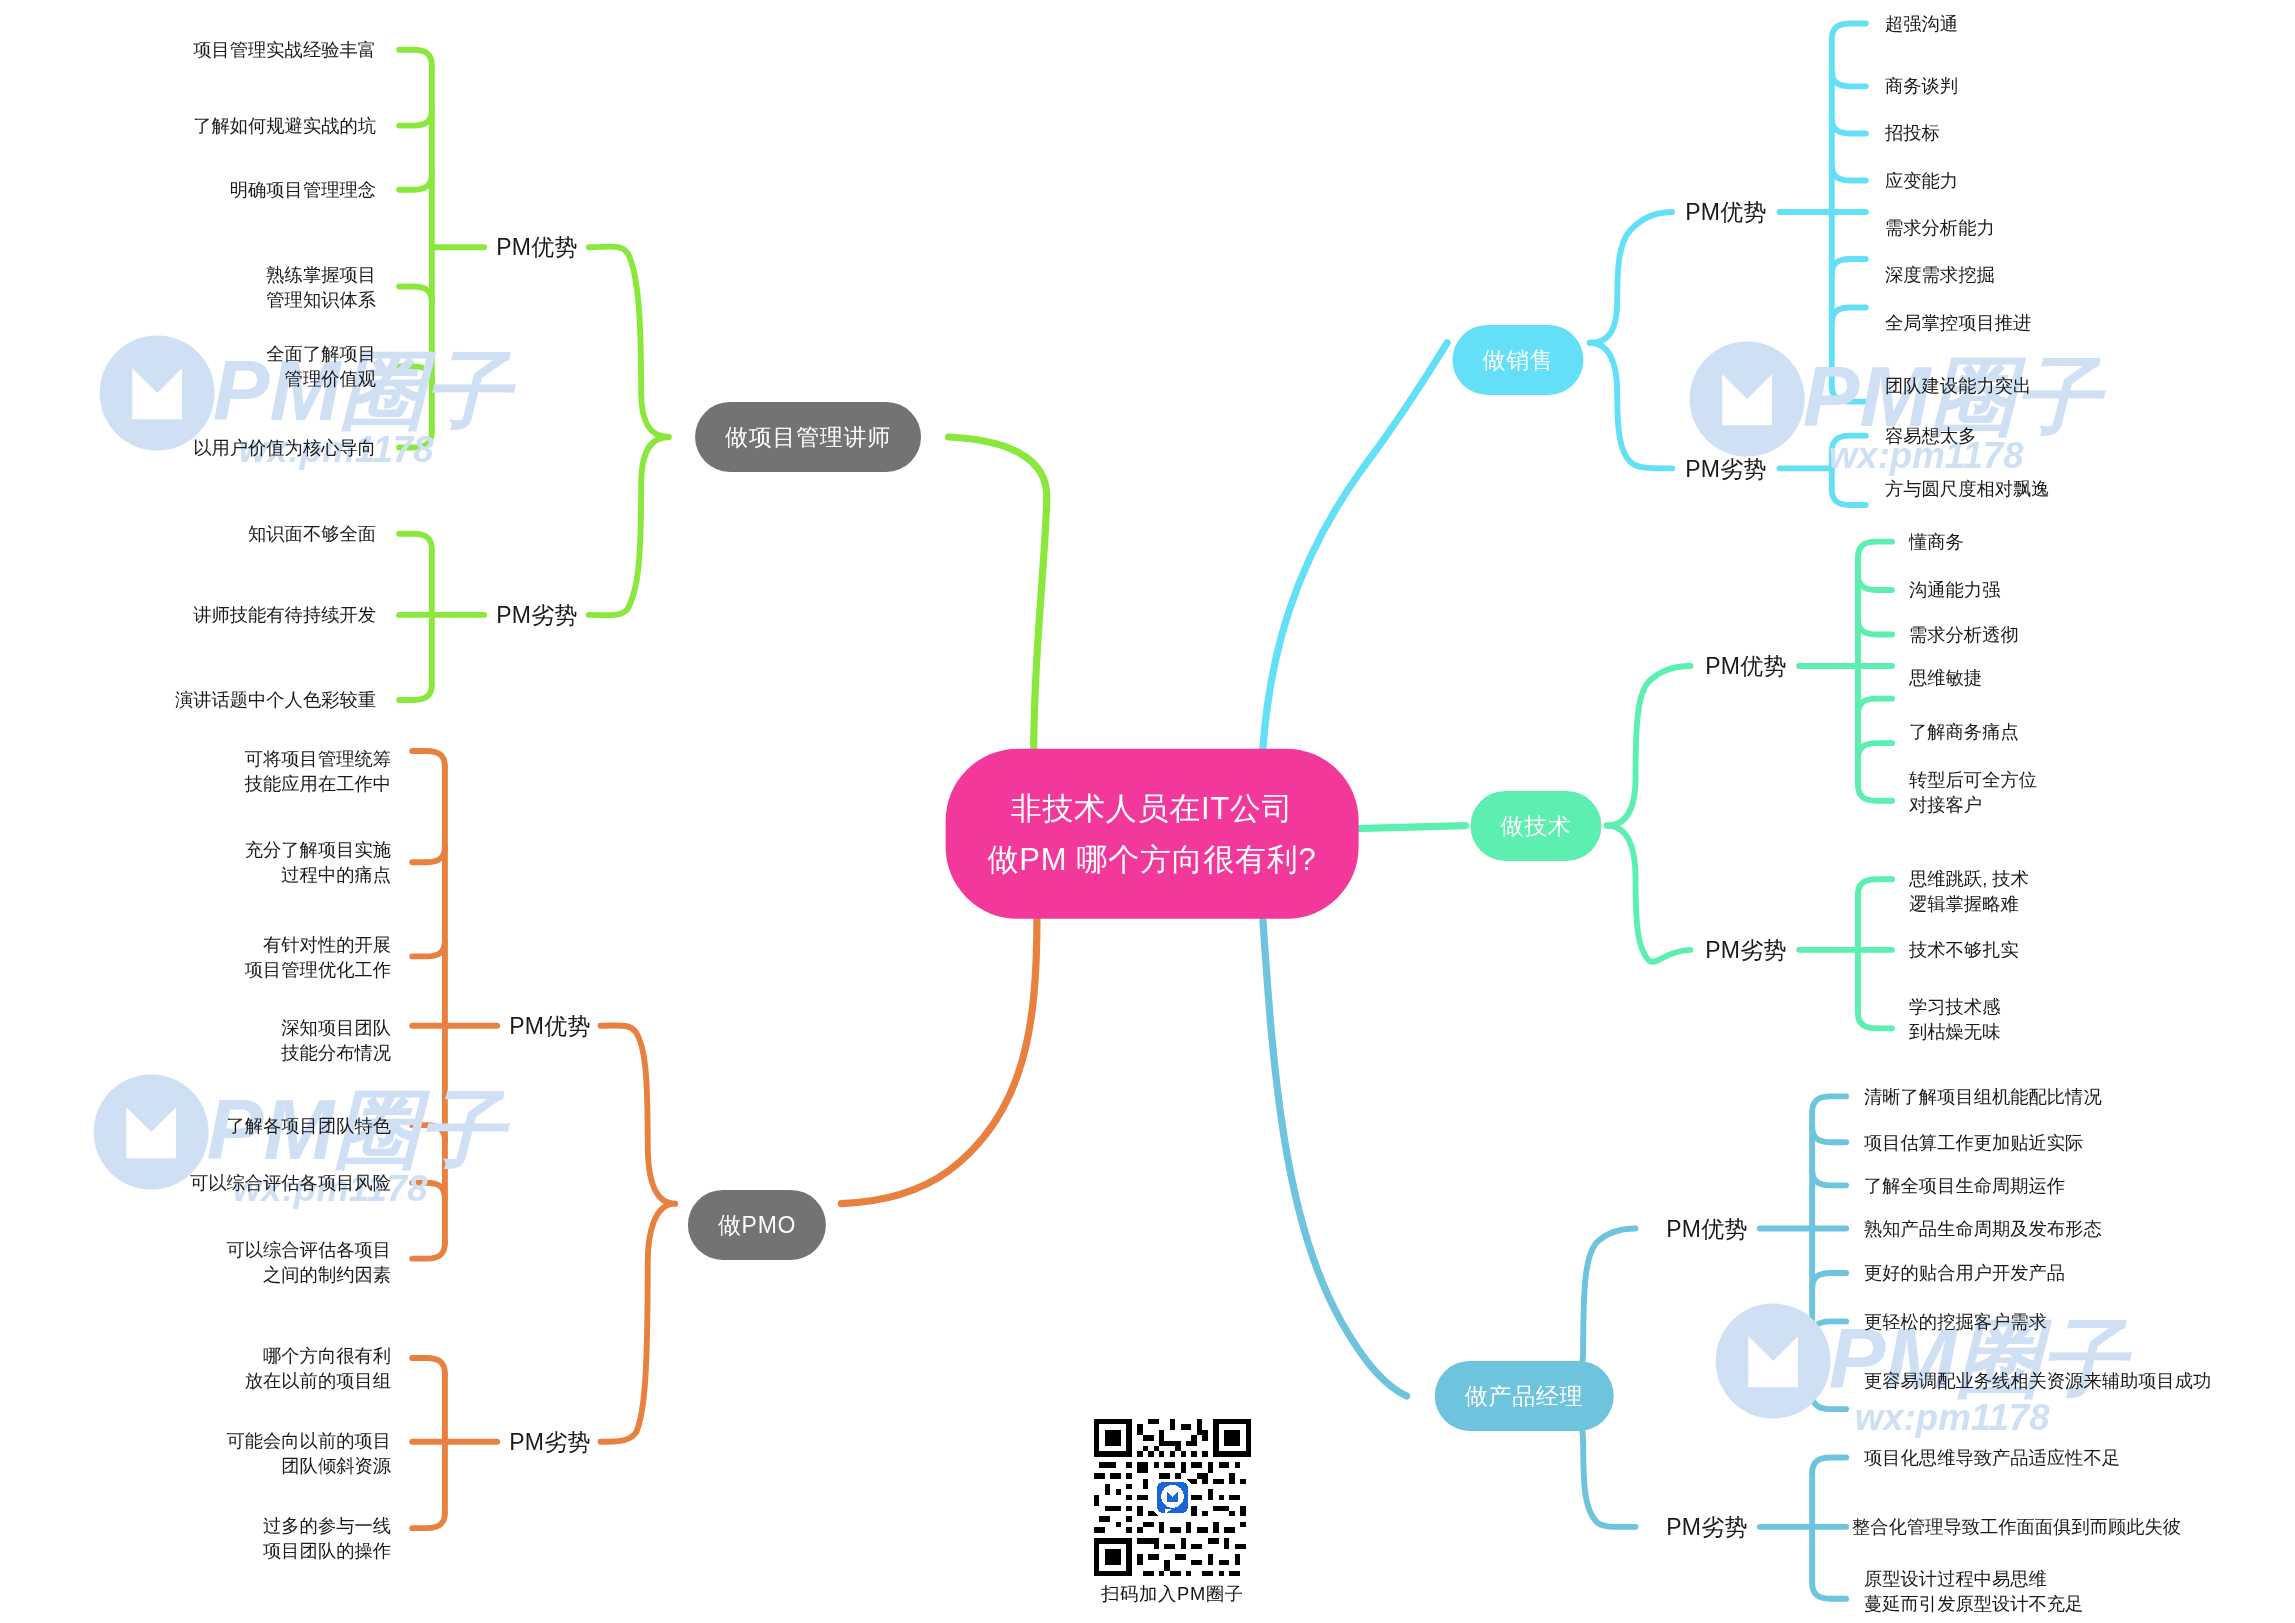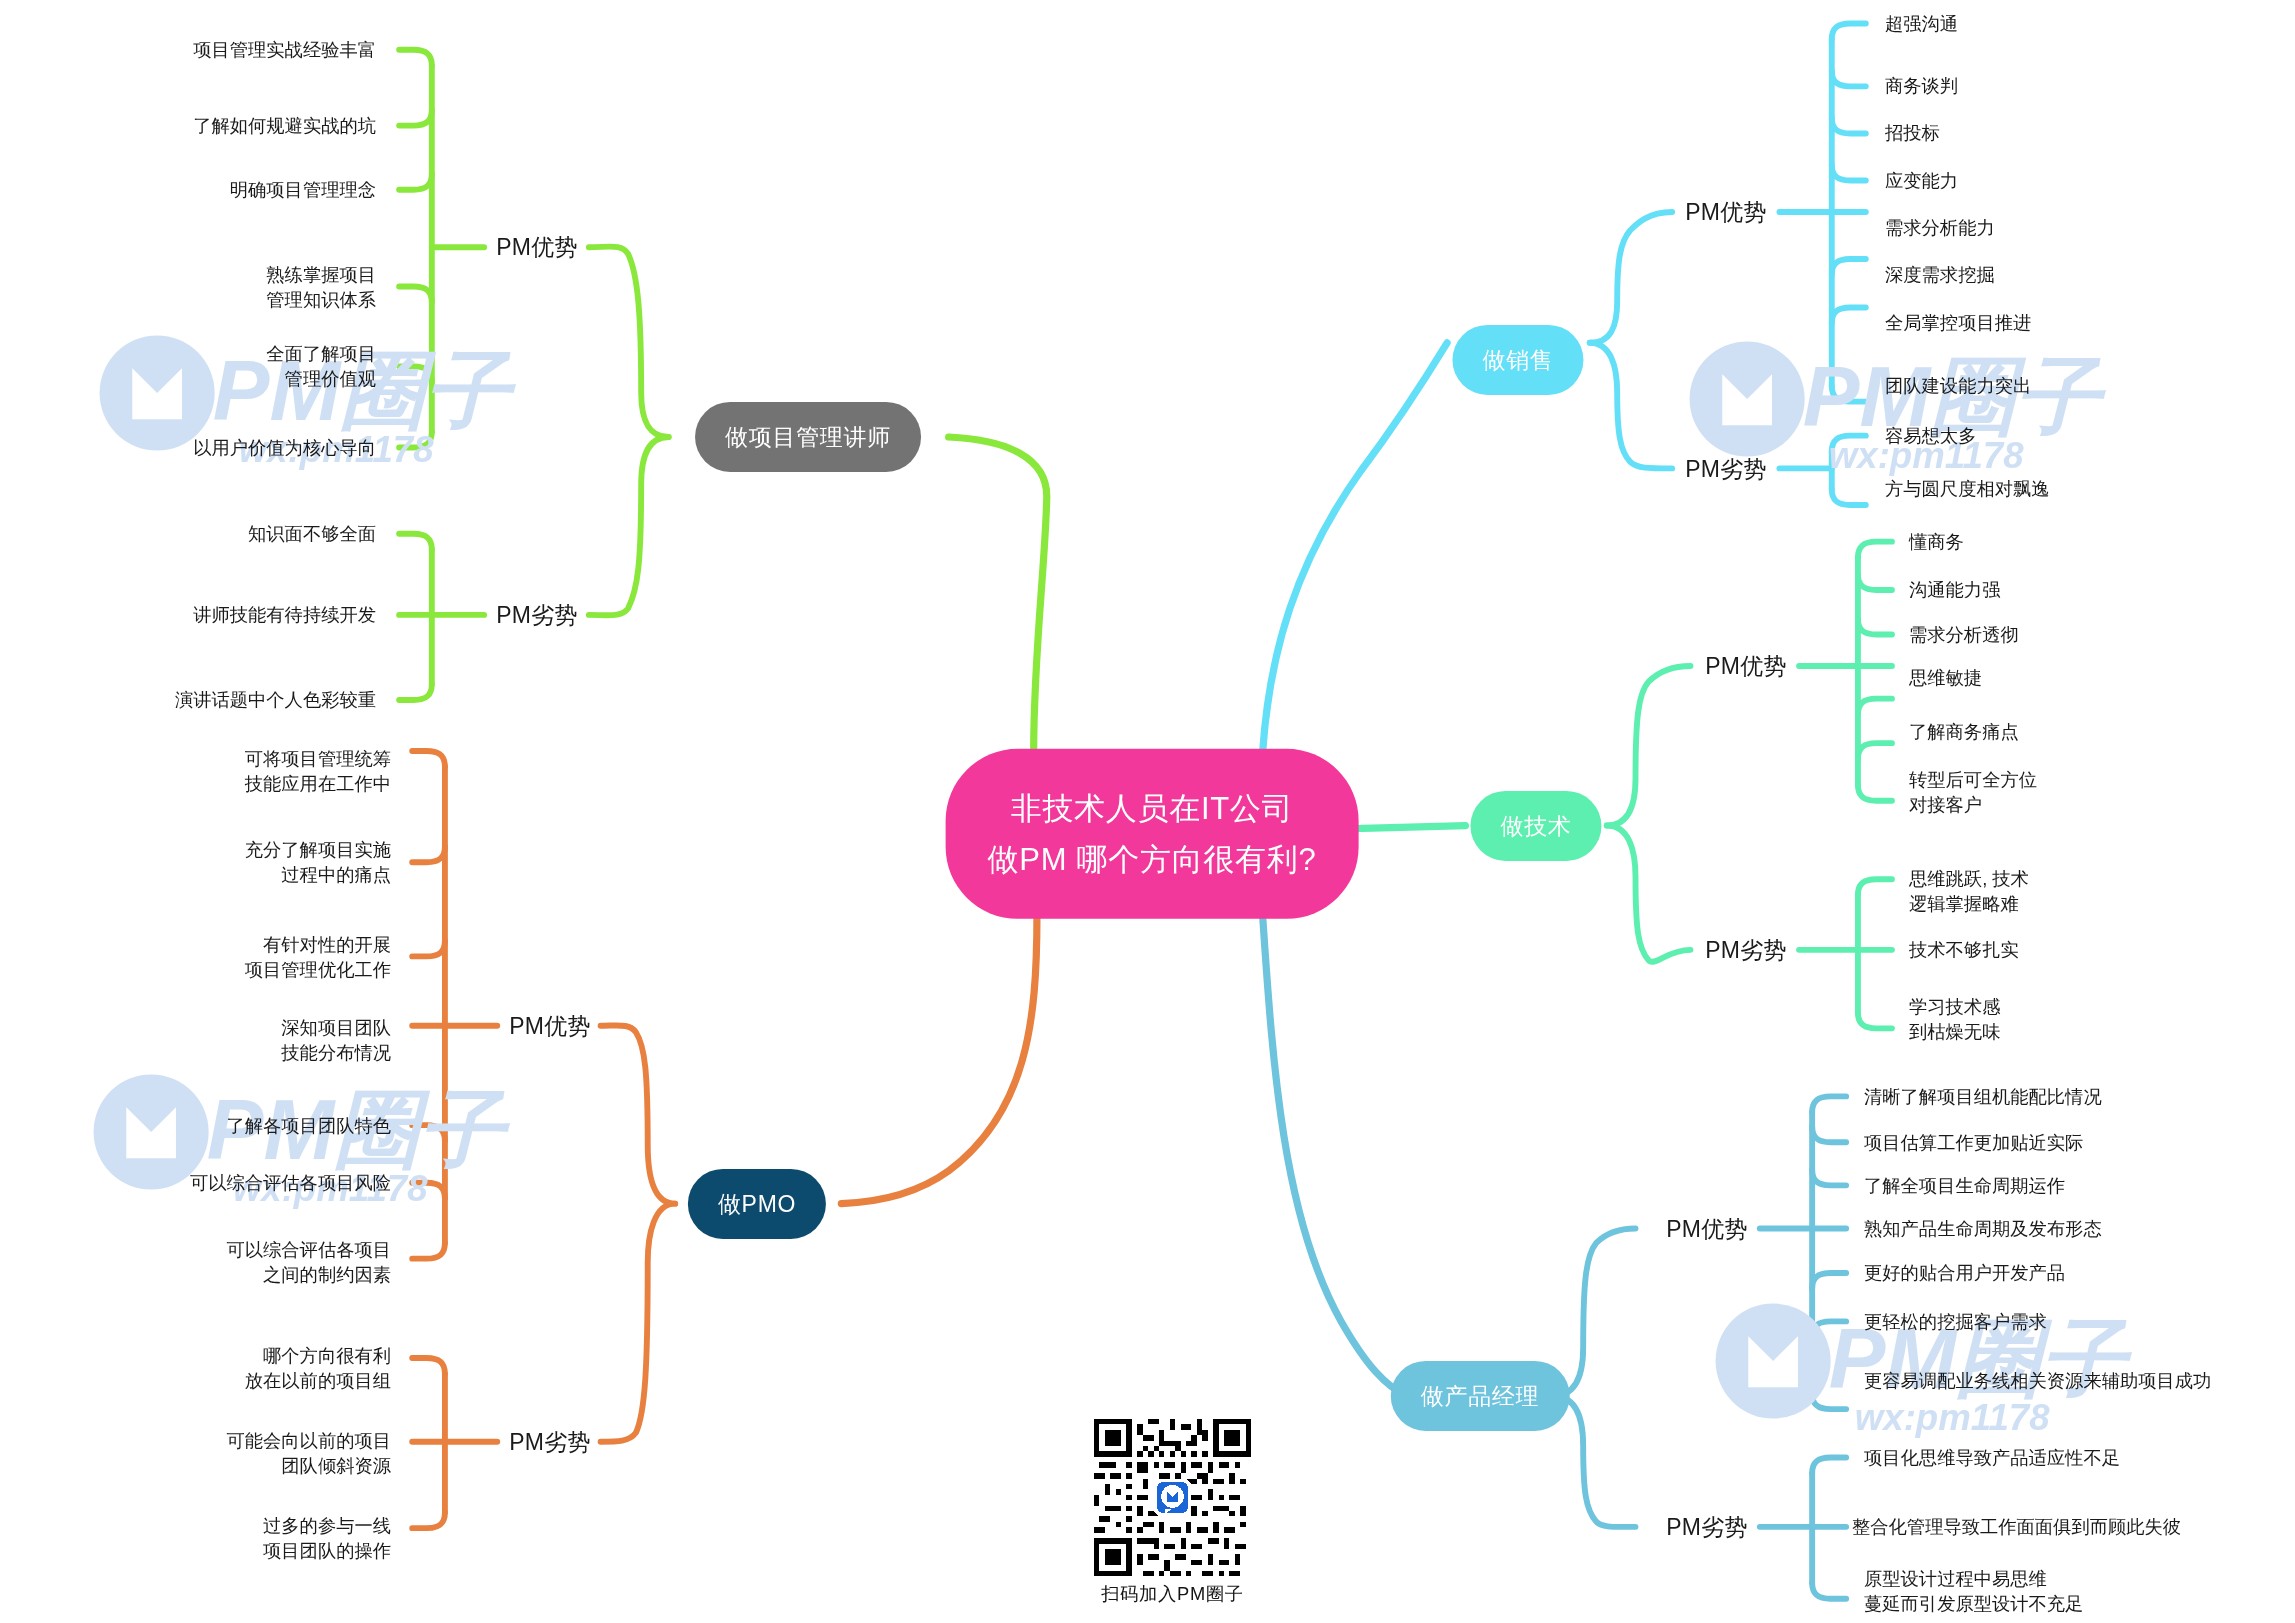--- a/index.html
+++ b/index.html
@@ -19,21 +19,21 @@
     color:#ffffff;font-size:31px;line-height:1.65;
     padding:34px 42px;text-align:center;letter-spacing:0.7px;
     font-weight:300;
   }
   
   .pill{
     border-radius:46px;color:#fff;font-size:23px;
     padding:19.6px 30px;text-align:center;font-weight:300;letter-spacing:0.7px;
   }
   .pill.green{background:#737373;}
-  .pill.orange{background:#0c4a6e;}
+  .pill.orange{background:#737373;margin-top:21px;}
   .pill.cyan{background:#63dff7;}
   .pill.mint{background:#5cefaf;}
   .pill.steel{background:#6ec3dd;}
 
   
   .sub{font-size:23px;color:#1b1b1b;font-weight:400;letter-spacing:0.3px;}
 
   
   .leaf{font-size:18.3px;color:#1a1a1a;line-height:1.38;font-weight:400;}
   .leaf.r{text-align:right;}
@@ -200,21 +200,21 @@
 
   <div class="node central" style="left:1152px;top:834px;">
     <div>非技术人员在IT公司</div>
     <div>做PM 哪个方向很有利?</div>
   </div>
 
   <div class="node pill green" style="left:808px;top:437px;">做项目管理讲师</div>
   <div class="node pill orange" style="left:757px;top:1204px;">做PMO</div>
   <div class="node pill cyan" style="left:1518px;top:343px;margin-top:17px;">做销售</div>
   <div class="node pill mint" style="left:1536px;top:826px;">做技术</div>
-  <div class="node pill steel" style="left:1480px;top:1396px;font-family:Liberation Serif, serif;">做产品经理</div>
+  <div class="node pill steel" style="left:1524px;top:1396px;font-family:Liberation Serif, serif;">做产品经理</div>
 
   <div class="node sub" style="left:537px;top:247px;">PM优势</div>
   <div class="node sub" style="left:537px;top:615px;">PM劣势</div>
 
   <div class="node sub" style="left:550px;top:1026px;">PM优势</div>
   <div class="node sub" style="left:550px;top:1442px;">PM劣势</div>
 
   <div class="node sub" style="left:1726px;top:212px;">PM优势</div>
   <div class="node sub" style="left:1726px;top:469px;">PM劣势</div>
 

